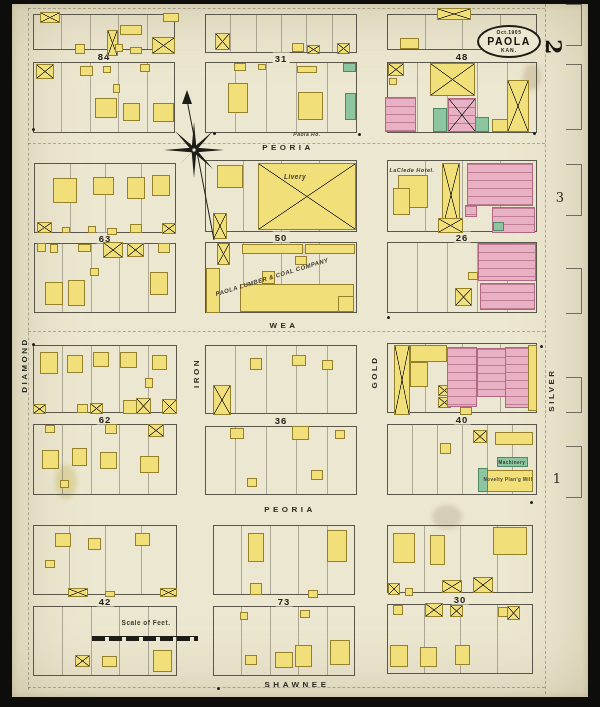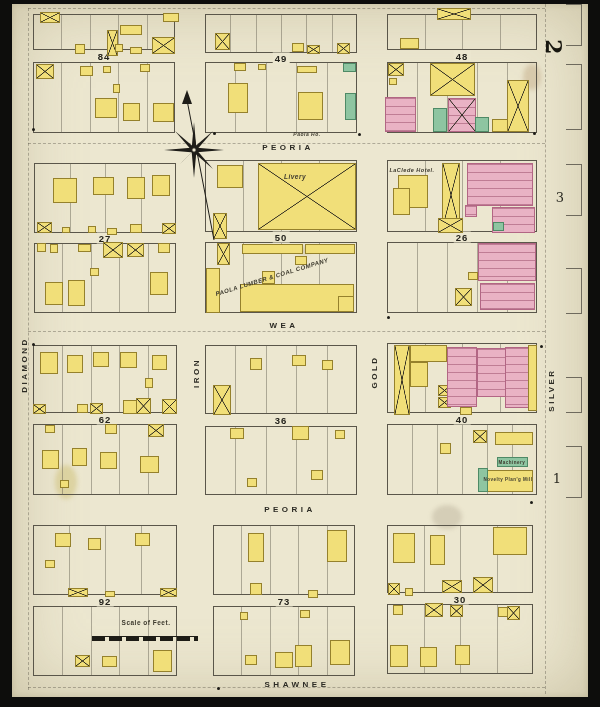--- a/index.html
+++ b/index.html
@@ -74,41 +74,41 @@
       <div class="blockrect" style="left: 205px; top: 62px; width: 152px; height: 71px;"></div>
       <div class="lotline" style="left: 230.333px; top: 14px; height: 39px;"></div>
       <div class="lotline" style="left: 255.667px; top: 14px; height: 39px;"></div>
       <div class="lotline" style="left: 281px; top: 14px; height: 39px;"></div>
       <div class="lotline" style="left: 306.333px; top: 14px; height: 39px;"></div>
       <div class="lotline" style="left: 331.667px; top: 14px; height: 39px;"></div>
       <div class="lotline" style="left: 235.4px; top: 62px; height: 71px;"></div>
       <div class="lotline" style="left: 265.8px; top: 62px; height: 71px;"></div>
       <div class="lotline" style="left: 296.2px; top: 62px; height: 71px;"></div>
       <div class="lotline" style="left: 326.6px; top: 62px; height: 71px;"></div>
-      <div class="blocknum" style="left: 281px; top: 57.5px;">49</div>
+      <div class="blocknum" style="left: 281px; top: 57.5px;">31</div>
       <div class="blockrect" style="left: 387px; top: 14px; width: 150px; height: 36px;"></div>
       <div class="blockrect" style="left: 387px; top: 62px; width: 150px; height: 71px;"></div>
       <div class="lotline" style="left: 424.5px; top: 14px; height: 36px;"></div>
       <div class="lotline" style="left: 462px; top: 14px; height: 36px;"></div>
       <div class="lotline" style="left: 499.5px; top: 14px; height: 36px;"></div>
       <div class="lotline" style="left: 417px; top: 62px; height: 71px;"></div>
       <div class="lotline" style="left: 447px; top: 62px; height: 71px;"></div>
       <div class="lotline" style="left: 477px; top: 62px; height: 71px;"></div>
       <div class="lotline" style="left: 507px; top: 62px; height: 71px;"></div>
       <div class="blocknum" style="left: 462px; top: 56px;">48</div>
       <div class="blockrect" style="left: 34px; top: 163px; width: 142px; height: 70px;"></div>
       <div class="blockrect" style="left: 34px; top: 243px; width: 142px; height: 70px;"></div>
       <div class="lotline" style="left: 69.5px; top: 163px; height: 70px;"></div>
       <div class="lotline" style="left: 105px; top: 163px; height: 70px;"></div>
       <div class="lotline" style="left: 140.5px; top: 163px; height: 70px;"></div>
       <div class="lotline" style="left: 62.4px; top: 243px; height: 70px;"></div>
       <div class="lotline" style="left: 90.8px; top: 243px; height: 70px;"></div>
       <div class="lotline" style="left: 119.2px; top: 243px; height: 70px;"></div>
       <div class="lotline" style="left: 147.6px; top: 243px; height: 70px;"></div>
-      <div class="blocknum" style="left: 105px; top: 238px;">27</div>
+      <div class="blocknum" style="left: 105px; top: 238px;">63</div>
       <div class="blockrect" style="left: 205px; top: 160px; width: 152px; height: 72px;"></div>
       <div class="blockrect" style="left: 205px; top: 242px; width: 152px; height: 71px;"></div>
       <div class="lotline" style="left: 243px; top: 160px; height: 72px;"></div>
       <div class="lotline" style="left: 281px; top: 160px; height: 72px;"></div>
       <div class="lotline" style="left: 319px; top: 160px; height: 72px;"></div>
       <div class="lotline" style="left: 243px; top: 242px; height: 71px;"></div>
       <div class="lotline" style="left: 281px; top: 242px; height: 71px;"></div>
       <div class="lotline" style="left: 319px; top: 242px; height: 71px;"></div>
       <div class="blocknum" style="left: 281px; top: 237px;">50</div>
       <div class="blockrect" style="left: 387px; top: 160px; width: 150px; height: 72px;"></div>
@@ -156,21 +156,21 @@
       <div class="blocknum" style="left: 462px; top: 418.5px;">40</div>
       <div class="blockrect" style="left: 33px; top: 525px; width: 144px; height: 70px;"></div>
       <div class="blockrect" style="left: 33px; top: 606px; width: 144px; height: 70px;"></div>
       <div class="lotline" style="left: 69px; top: 525px; height: 70px;"></div>
       <div class="lotline" style="left: 105px; top: 525px; height: 70px;"></div>
       <div class="lotline" style="left: 141px; top: 525px; height: 70px;"></div>
       <div class="lotline" style="left: 61.8px; top: 606px; height: 70px;"></div>
       <div class="lotline" style="left: 90.6px; top: 606px; height: 70px;"></div>
       <div class="lotline" style="left: 119.4px; top: 606px; height: 70px;"></div>
       <div class="lotline" style="left: 148.2px; top: 606px; height: 70px;"></div>
-      <div class="blocknum" style="left: 105px; top: 600.5px;">92</div>
+      <div class="blocknum" style="left: 105px; top: 600.5px;">42</div>
       <div class="blockrect" style="left: 213px; top: 525px; width: 142px; height: 70px;"></div>
       <div class="blockrect" style="left: 213px; top: 606px; width: 142px; height: 70px;"></div>
       <div class="lotline" style="left: 241.4px; top: 525px; height: 70px;"></div>
       <div class="lotline" style="left: 269.8px; top: 525px; height: 70px;"></div>
       <div class="lotline" style="left: 298.2px; top: 525px; height: 70px;"></div>
       <div class="lotline" style="left: 326.6px; top: 525px; height: 70px;"></div>
       <div class="lotline" style="left: 241.4px; top: 606px; height: 70px;"></div>
       <div class="lotline" style="left: 269.8px; top: 606px; height: 70px;"></div>
       <div class="lotline" style="left: 298.2px; top: 606px; height: 70px;"></div>
       <div class="lotline" style="left: 326.6px; top: 606px; height: 70px;"></div>
@@ -372,20 +372,25 @@
       <div class="bracket" style="left: 566px; top: 4px; height: 40px;"></div>
       <div class="bracket" style="left: 566px; top: 64px; height: 64px;"></div>
       <div class="bracket" style="left: 566px; top: 164px; height: 50px;"></div>
       <div class="bracket" style="left: 566px; top: 268px; height: 44px;"></div>
       <div class="bracket" style="left: 566px; top: 377px; height: 34px;"></div>
       <div class="bracket" style="left: 566px; top: 446px; height: 50px;"></div>
       <div class="adjnum" style="left: 560px; top: 197px;">3</div>
       <div class="adjnum" style="left: 557px; top: 478px;">1</div>
     </div>
 
+  <div id="titleoval">
+    <span class="tdate">Oct.1905</span>
+    <span class="tcity">PAOLA</span>
+    <span class="tstate">KAN.</span>
+  </div>
 
   <div id="bignum2">2</div>
 
   <svg id="compass" width="70" height="160" viewBox="0 0 70 160">
     <line x1="29" y1="12" x2="56" y2="152" stroke="#1e1d18" stroke-width="1"></line>
     <polygon points="29,2 24,16 34,16" fill="#1e1d18"></polygon>
     <polygon points="36,34 38.5,62 33.5,62" fill="#1e1d18"></polygon>
     <polygon points="36,90 33.5,62 38.5,62" fill="#1e1d18"></polygon>
     <polygon points="66,62 36,59.5 36,64.5" fill="#1e1d18"></polygon>
     <polygon points="6,62 36,59.5 36,64.5" fill="#1e1d18"></polygon>

